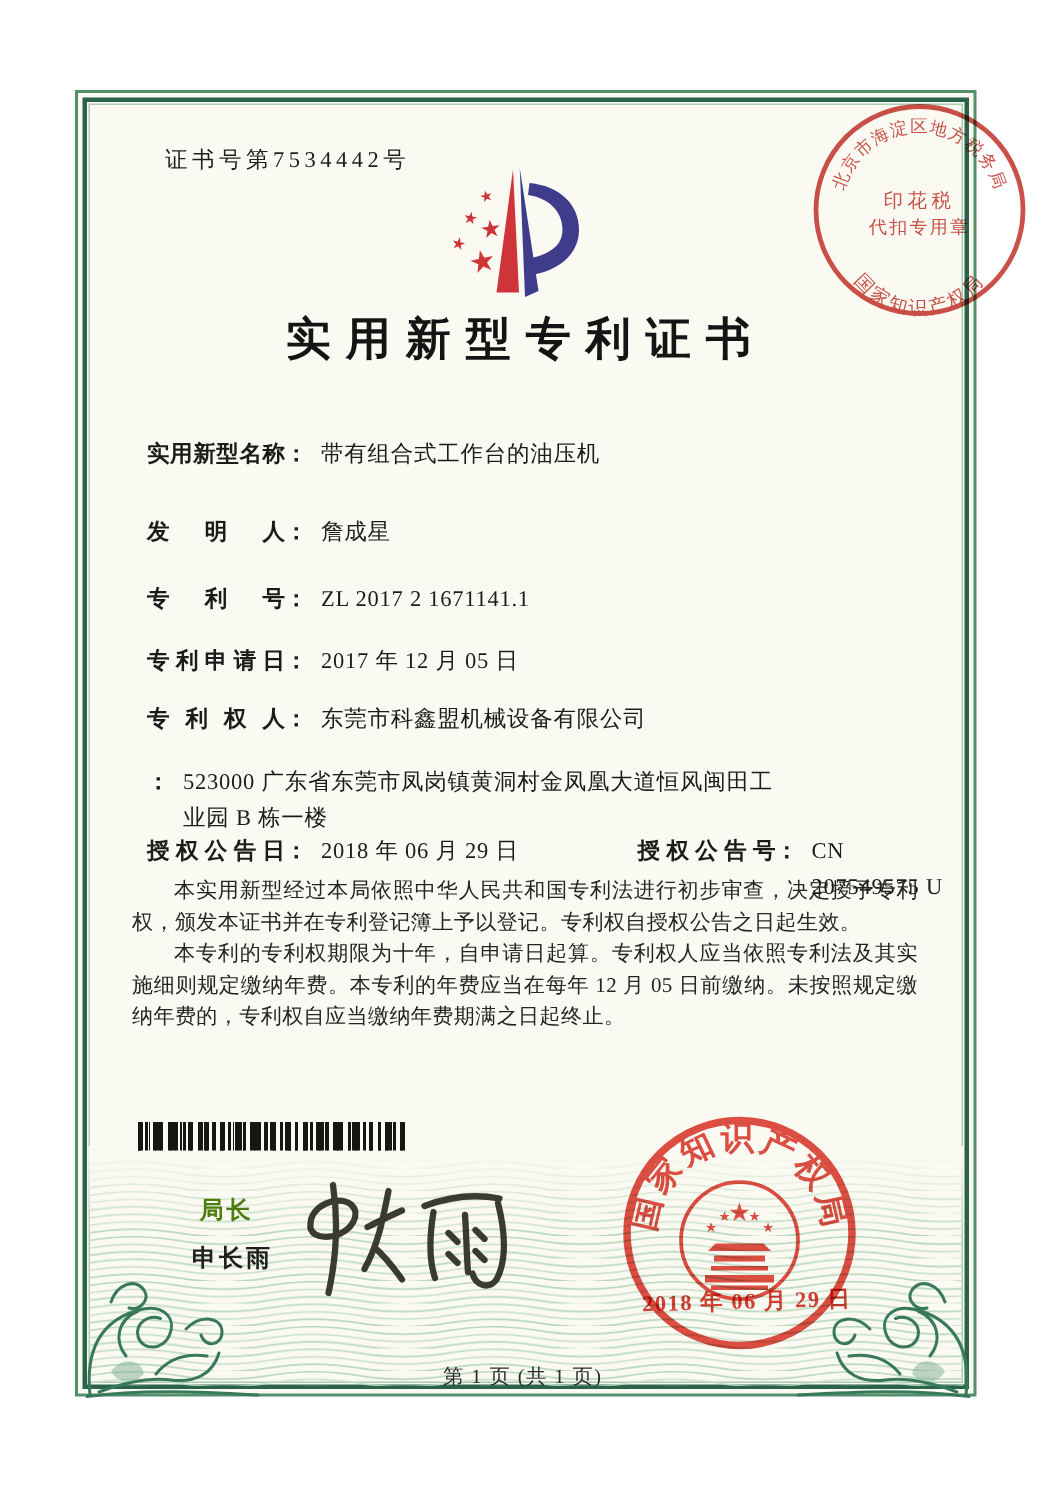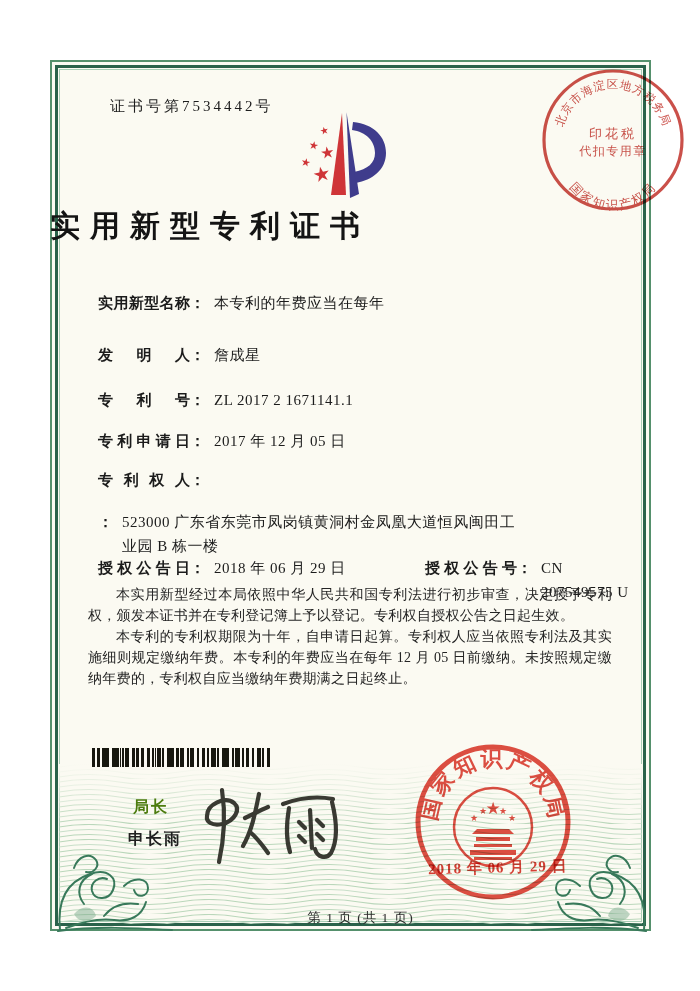--- a/index.html
+++ b/index.html
@@ -21,21 +21,21 @@
   .ornament { position:absolute; z-index:3; }
   .ornament.left { left:54px; top:834px; }
   .ornament.right { left:528px; top:834px; transform:scaleX(-1); }
 
   .cert-number { position:absolute; left:86px; top:97px; font-size:15px; letter-spacing:3px; color:#1d1d1d; z-index:4;margin-left:24px; }
 
   .logo { position:absolute; left:296px; top:108px; z-index:4; }
 
   .tax-stamp { position:absolute; left:539px; top:66px; z-index:6; opacity:.9; mix-blend-mode:multiply; }
 
-  .title { position:absolute; left:50px; top:206px; width:601px; 
+  .title { position:absolute; left:50px; top:206px; width:601px; text-align:center;
     font-size:30px; font-weight:600; letter-spacing:10px; color:#141414; z-index:4; }
 
   .field-row { position:absolute; left:88px; width:540px; font-size:15px; color:#1b1b1b; z-index:4; line-height:24px; display:flex;margin-left:10px; }
   .flabel { display:inline-block; width:92px; text-align:justify; text-align-last:justify; font-weight:600; flex:none; }
   .fcolon { font-weight:600; margin-right:9px; flex:none; }
   .fvalue { letter-spacing:.5px; }
   .fvalue.address { width:404px; }
   .subfield { position:absolute; left:327px; top:0; display:flex; }
 
   .paragraphs { position:absolute; left:88px; top:584px; width:524px; z-index:4; }
@@ -51,21 +51,21 @@
   .director-title { position:absolute; left:133px; top:797px; font-size:16px; font-weight:600; color:#4d7c0f; z-index:4;
     font-family:Liberation Mono, monospace; letter-spacing:2px; }
   .director-name  { position:absolute; left:128px; top:829px; font-size:16px; font-weight:600; color:#202020; z-index:4;
     font-family:"Liberation Sans","DejaVu Sans",sans-serif; letter-spacing:2px; }
   .signature { position:absolute; left:195px; top:780px; z-index:4; }
 
   .office-seal { position:absolute; left:408px; top:737px; z-index:6; opacity:.93; mix-blend-mode:multiply; }
   .seal-date { position:absolute; left:428px; top:858px; width:170px; font-size:15px; font-weight:700;
     color:#d84136; z-index:7; letter-spacing:1px; transform:rotate(-1.5deg); mix-blend-mode:multiply; }
 
-  .footer { position:absolute; left:50px; top:909px; width:601px; text-align:center; font-size:13.5px;
+  .footer { position:absolute; left:38px; top:909px; width:601px; text-align:center; font-size:13.5px;
     color:#2a2a2a; z-index:5; letter-spacing:1px;padding-left:20px; }
 
   svg text { font-family:"DejaVu Sans",sans-serif; }
   .seal-text { font-family:"DejaVu Sans","Liberation Sans",sans-serif; }
 </style>
 </head>
 <body>
 
 <div class="page">
 
@@ -143,40 +143,41 @@
     <text class="seal-text" font-size="12.5" fill="#c53d36" letter-spacing="2">
       <textPath href="#taxBot" startOffset="50%" text-anchor="middle">国家知识产权局</textPath>
     </text>
   </svg>
 
   <div class="title">实用新型专利证书</div>
 
   <div class="field-row" style="top:291px">
     <span class="flabel">实用新型名称</span>
       <span class="fcolon">：</span>
-    <span class="fvalue">本专利的年费应当在每年</span>
+    <span class="fvalue">带有组合式工作台的油压机</span>
   </div>
   <div class="field-row" style="top:343px">
     <span class="flabel">发明人</span>
       <span class="fcolon">：</span>
     <span class="fvalue">詹成星</span>
   </div>
   <div class="field-row" style="top:388px">
     <span class="flabel">专利号</span>
       <span class="fcolon">：</span>
     <span class="fvalue">ZL 2017 2 1671141.1</span>
   </div>
   <div class="field-row" style="top:429px">
     <span class="flabel">专利申请日</span>
       <span class="fcolon">：</span>
     <span class="fvalue">2017 年 12 月 05 日</span>
   </div>
   <div class="field-row" style="top:468px">
     <span class="flabel">专利权人</span>
       <span class="fcolon">：</span>
+    <span class="fvalue">东莞市科鑫盟机械设备有限公司</span>
   </div>
   <div class="field-row" style="top:510px">
       <span class="fcolon">：</span>
     <span class="fvalue address">523000 广东省东莞市凤岗镇黄洞村金凤凰大道恒风闽田工业园 B 栋一楼</span>
   </div>
   <div class="field-row" style="top:556px">
     <span class="flabel">授权公告日</span>
       <span class="fcolon">：</span>
     <span class="fvalue">2018 年 06 月 29 日</span>
     <span class="subfield">

